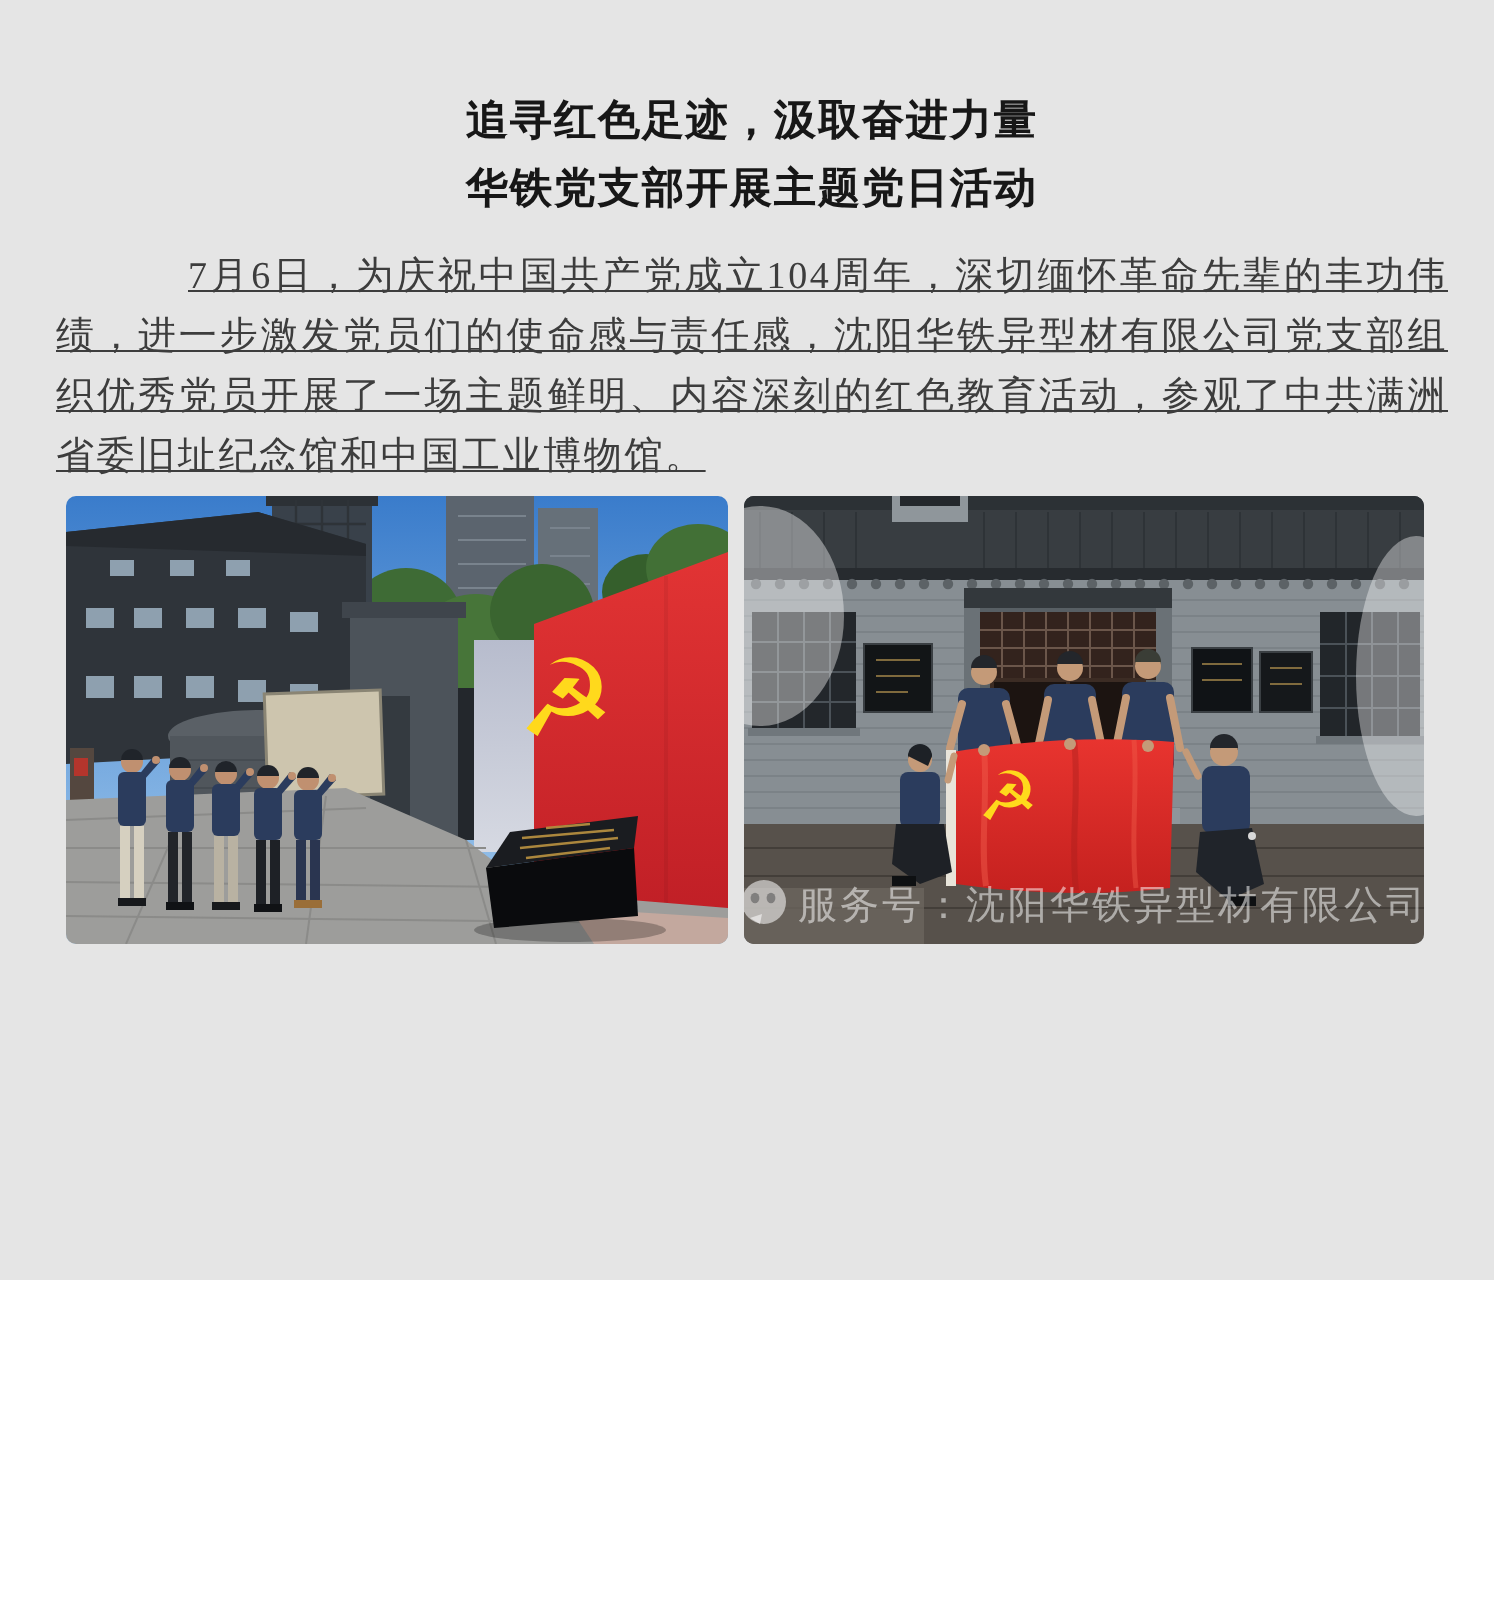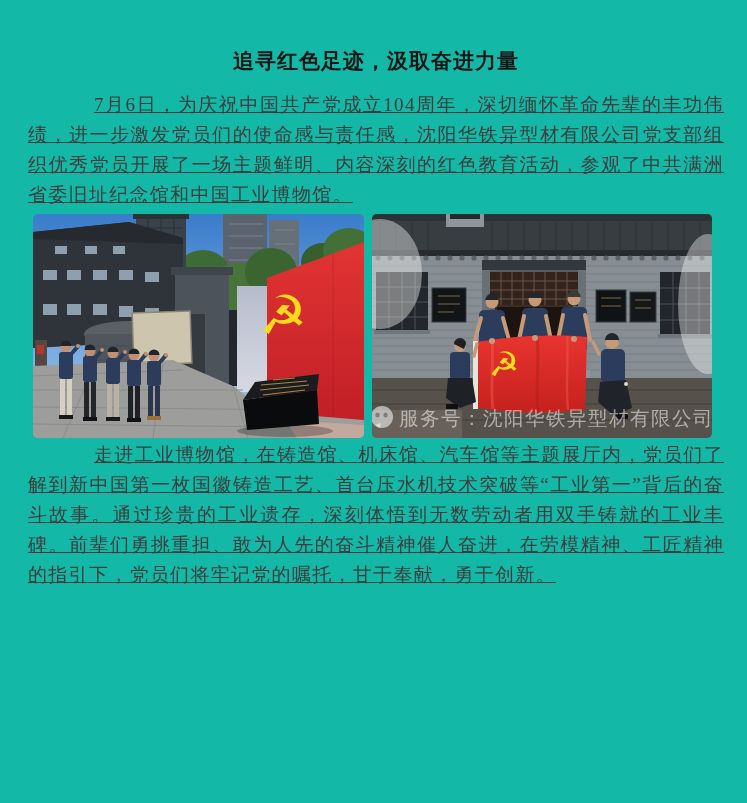--- a/index.html
+++ b/index.html
@@ -1,18 +1,18 @@
 <!DOCTYPE html>
 <html><head>
 <meta charset="utf-8">
 <style>
   html,body { margin:0; padding:0; background:#ffffff; }
   .page {
-    position:relative; width:747px; height:803px; box-sizing:border-box;
-    padding:44px 23px 0 28px; background:#14b8a6; overflow:hidden;
+    position:relative; width:747px; height:640px; box-sizing:border-box;
+    padding:44px 23px 0 28px; background:#e5e5e5; overflow:hidden;
     font-family:"Liberation Serif","DejaVu Serif",serif; color:#3d3d3d;
   }
   .title {
     margin:0 0 12px 0; text-align:center; font-weight:700;
     font-family:"Liberation Sans","DejaVu Sans",sans-serif;
     font-size:21px; line-height:34px; color:#171717; letter-spacing:1px;
   }
   .title span { display:block; }
   .para {
     margin:0; font-size:19px; line-height:30px; letter-spacing:1.3px;
@@ -22,20 +22,21 @@
   .photo { margin:0; border-radius:5px; overflow:hidden; flex:0 0 auto; line-height:0; }
   .photo svg { display:block; }
 </style>
 </head>
 <body>
 
 <div class="page">
 
   <h1 class="title">
     <span>追寻红色足迹，汲取奋进力量</span>
+    <span>华铁党支部开展主题党日活动</span>
   </h1>
 
   <p class="para">7月6日，为庆祝中国共产党成立104周年，深切缅怀革命先辈的丰功伟绩，进一步激发党员们的使命感与责任感，沈阳华铁异型材有限公司党支部组织优秀党员开展了一场主题鲜明、内容深刻的红色教育活动，参观了中共满洲省委旧址纪念馆和中国工业博物馆。</p>
 
   <div class="photos">
 
     <figure class="photo" aria-label="党员们在中共满洲省委旧址纪念馆党旗墙前敬礼">
       <svg width="331" height="224" viewBox="0 0 331 224" xmlns="http://www.w3.org/2000/svg">
         <defs>
           <linearGradient id="skyL" x1="0" y1="0" x2="0" y2="1">
@@ -447,14 +448,13 @@
             <ellipse cx="5.5" cy="201" rx="2.2" ry="2.6" fill="#5a5a5a" opacity="0.6"></ellipse>
             <ellipse cx="13.5" cy="201" rx="2.2" ry="2.6" fill="#5a5a5a" opacity="0.6"></ellipse>
             <path d="M3,211 L8,214 L9,209 Z" fill="#ffffff" opacity="0.55"></path>
           </g>
           <text x="27" y="211" font-size="19.5" fill="#ffffff" opacity="0.52" letter-spacing="1.5" font-family="'Liberation Sans','DejaVu Sans',sans-serif">服务号：沈阳华铁异型材有限公司</text>
         </g>
       </svg>
     </figure>
   </div>
 
-  <p class="para">走进工业博物馆，在铸造馆、机床馆、汽车馆等主题展厅内，党员们了解到新中国第一枚国徽铸造工艺、首台压水机技术突破等“工业第一”背后的奋斗故事。通过珍贵的工业遗存，深刻体悟到无数劳动者用双手铸就的工业丰碑。前辈们勇挑重担、敢为人先的奋斗精神催人奋进，在劳模精神、工匠精神的指引下，党员们将牢记党的嘱托，甘于奉献，勇于创新。</p>
 </div>
 
 </body></html>

